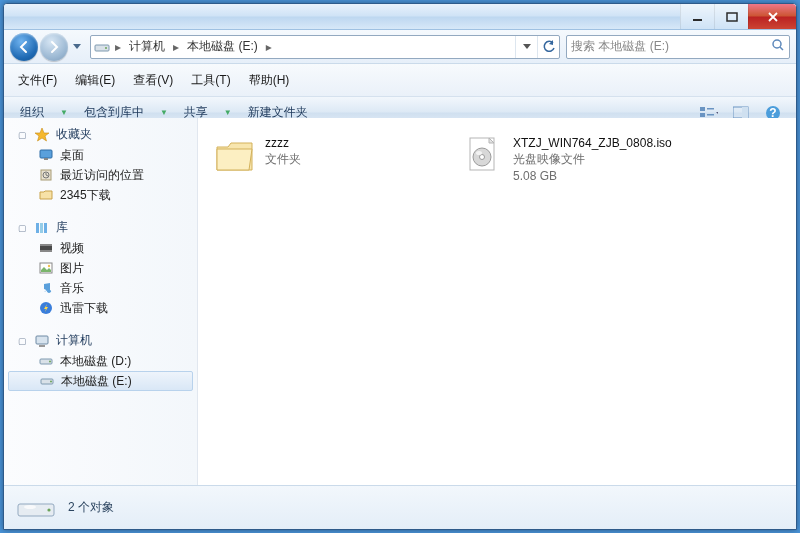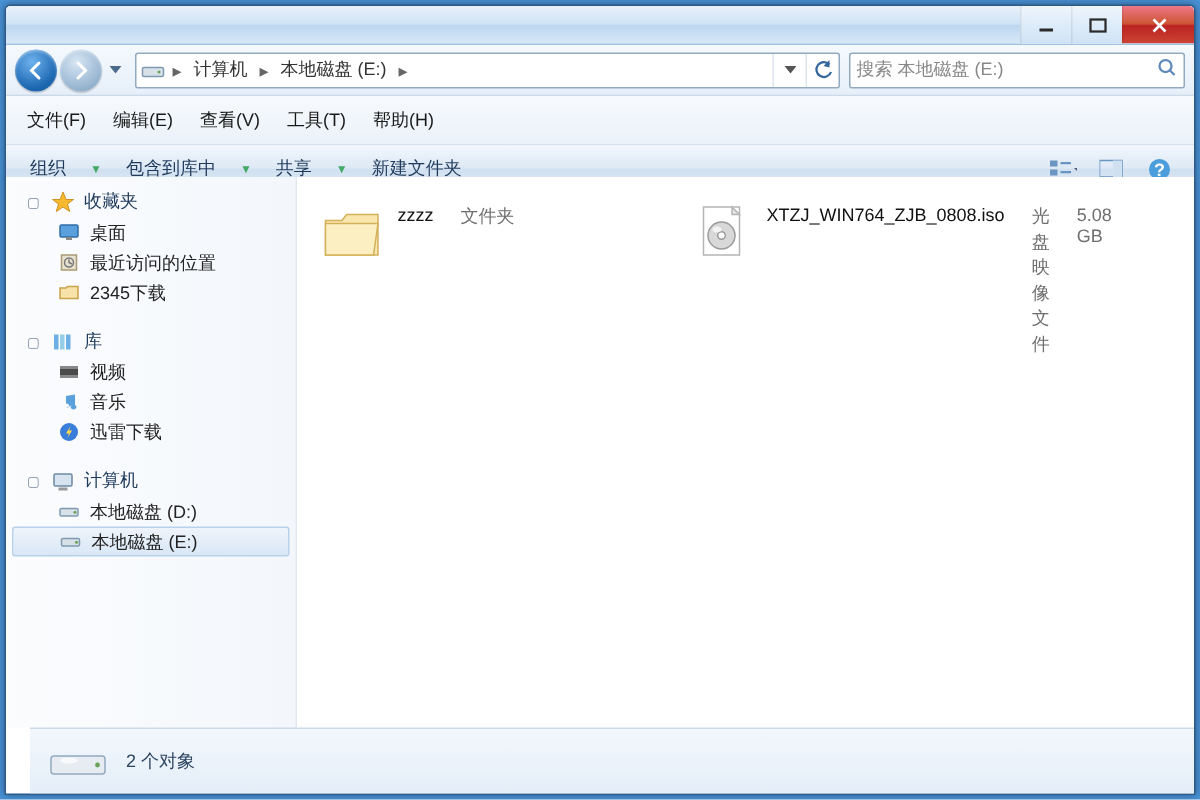--- a/index.html
+++ b/index.html
@@ -36,24 +36,24 @@
 .sidebar{width:194px;border-right:1px solid #e1e7ef;overflow:auto;padding:6px 0;background:linear-gradient(to right,#fbfcfe,#f3f7fb)}
 .navgrp{margin-bottom:12px}
 .navhdr{display:flex;align-items:center;gap:6px;padding:2px 8px 2px 14px;color:#1e395b}
 .navhdr .exp{width:10px;color:#7a8aa0;font-size:9px}
 .navit{display:flex;align-items:center;gap:6px;padding:2px 8px 2px 34px;color:#222;height:20px}
 .navit.sel{background:linear-gradient(#eef4fb,#d9e7f6);border:1px solid #b8d2ec;border-radius:2px;margin:0 4px;padding-left:30px}
 .ico{width:16px;height:16px;display:flex;align-items:center;justify-content:center}
 .content{flex:1;padding:12px 8px;display:flex;align-content:flex-start;flex-wrap:wrap;gap:8px}
 .item{width:240px;height:56px;display:flex;align-items:flex-start;gap:8px;padding:3px 6px;border:1px solid transparent;border-radius:2px}
 .itemicon{width:44px;height:44px;display:flex;align-items:center;justify-content:center}
-.iteminfo{display:flex;gap:18px;padding-top:2px}
+.iteminfo{display:flex;flex-direction:column;gap:1px;padding-top:2px}
 .iteminfo .nm{color:#111}
 .iteminfo .sub{color:#6e6e6e}
-.statusbar{position:absolute;left:16px;right:0;bottom:0;height:44px;background:linear-gradient(#f2f7fc,#e4eef8);border-top:1px solid #cadaea;display:flex;align-items:center;padding:0 12px;gap:12px}
+.statusbar{position:absolute;left:0;right:0;bottom:0;height:44px;background:linear-gradient(#f2f7fc,#e4eef8);border-top:1px solid #cadaea;display:flex;align-items:center;padding:0 12px;gap:12px}
 .statusicon{width:40px;height:30px;display:flex;align-items:center;justify-content:center}
 .statustxt{color:#2c4560}
 </style>
 </head>
 <body>
 
 <div class="window">
 
   <div class="titlebar">
     <div class="winbtn min">
@@ -230,20 +230,30 @@
           </div>
         <div class="navit">
             <span class="ico">
               <svg width="14" height="14">
                 <rect x="1" y="3" width="12" height="8" fill="#4a4a4a"></rect>
                 <rect x="1" y="3" width="12" height="2" fill="#888"></rect>
                 <rect x="1" y="9" width="12" height="2" fill="#888"></rect>
               </svg>
             </span>
             <span>视频</span>
+          </div>
+        <div class="navit">
+            <span class="ico">
+              <svg width="14" height="14">
+                <rect x="1" y="2" width="12" height="10" fill="#fff" stroke="#888"></rect>
+                <path d="M2 9 L5 6 L8 9 L10 7 L12 9 L12 11 L2 11 Z" fill="#7ab56c"></path>
+                <circle cx="10" cy="5" r="1.2" fill="#f2c14e"></circle>
+              </svg>
+            </span>
+            <span>图片</span>
           </div>
         <div class="navit">
             <span class="ico">
               <svg width="14" height="14">
                 <path d="M5 11 A2 1.5 0 1 0 5 8 L5 3 L11 2 L11 9 A2 1.5 0 1 1 9 9" fill="#5aa0dc"></path>
               </svg>
             </span>
             <span>音乐</span>
           </div>
         <div class="navit">

